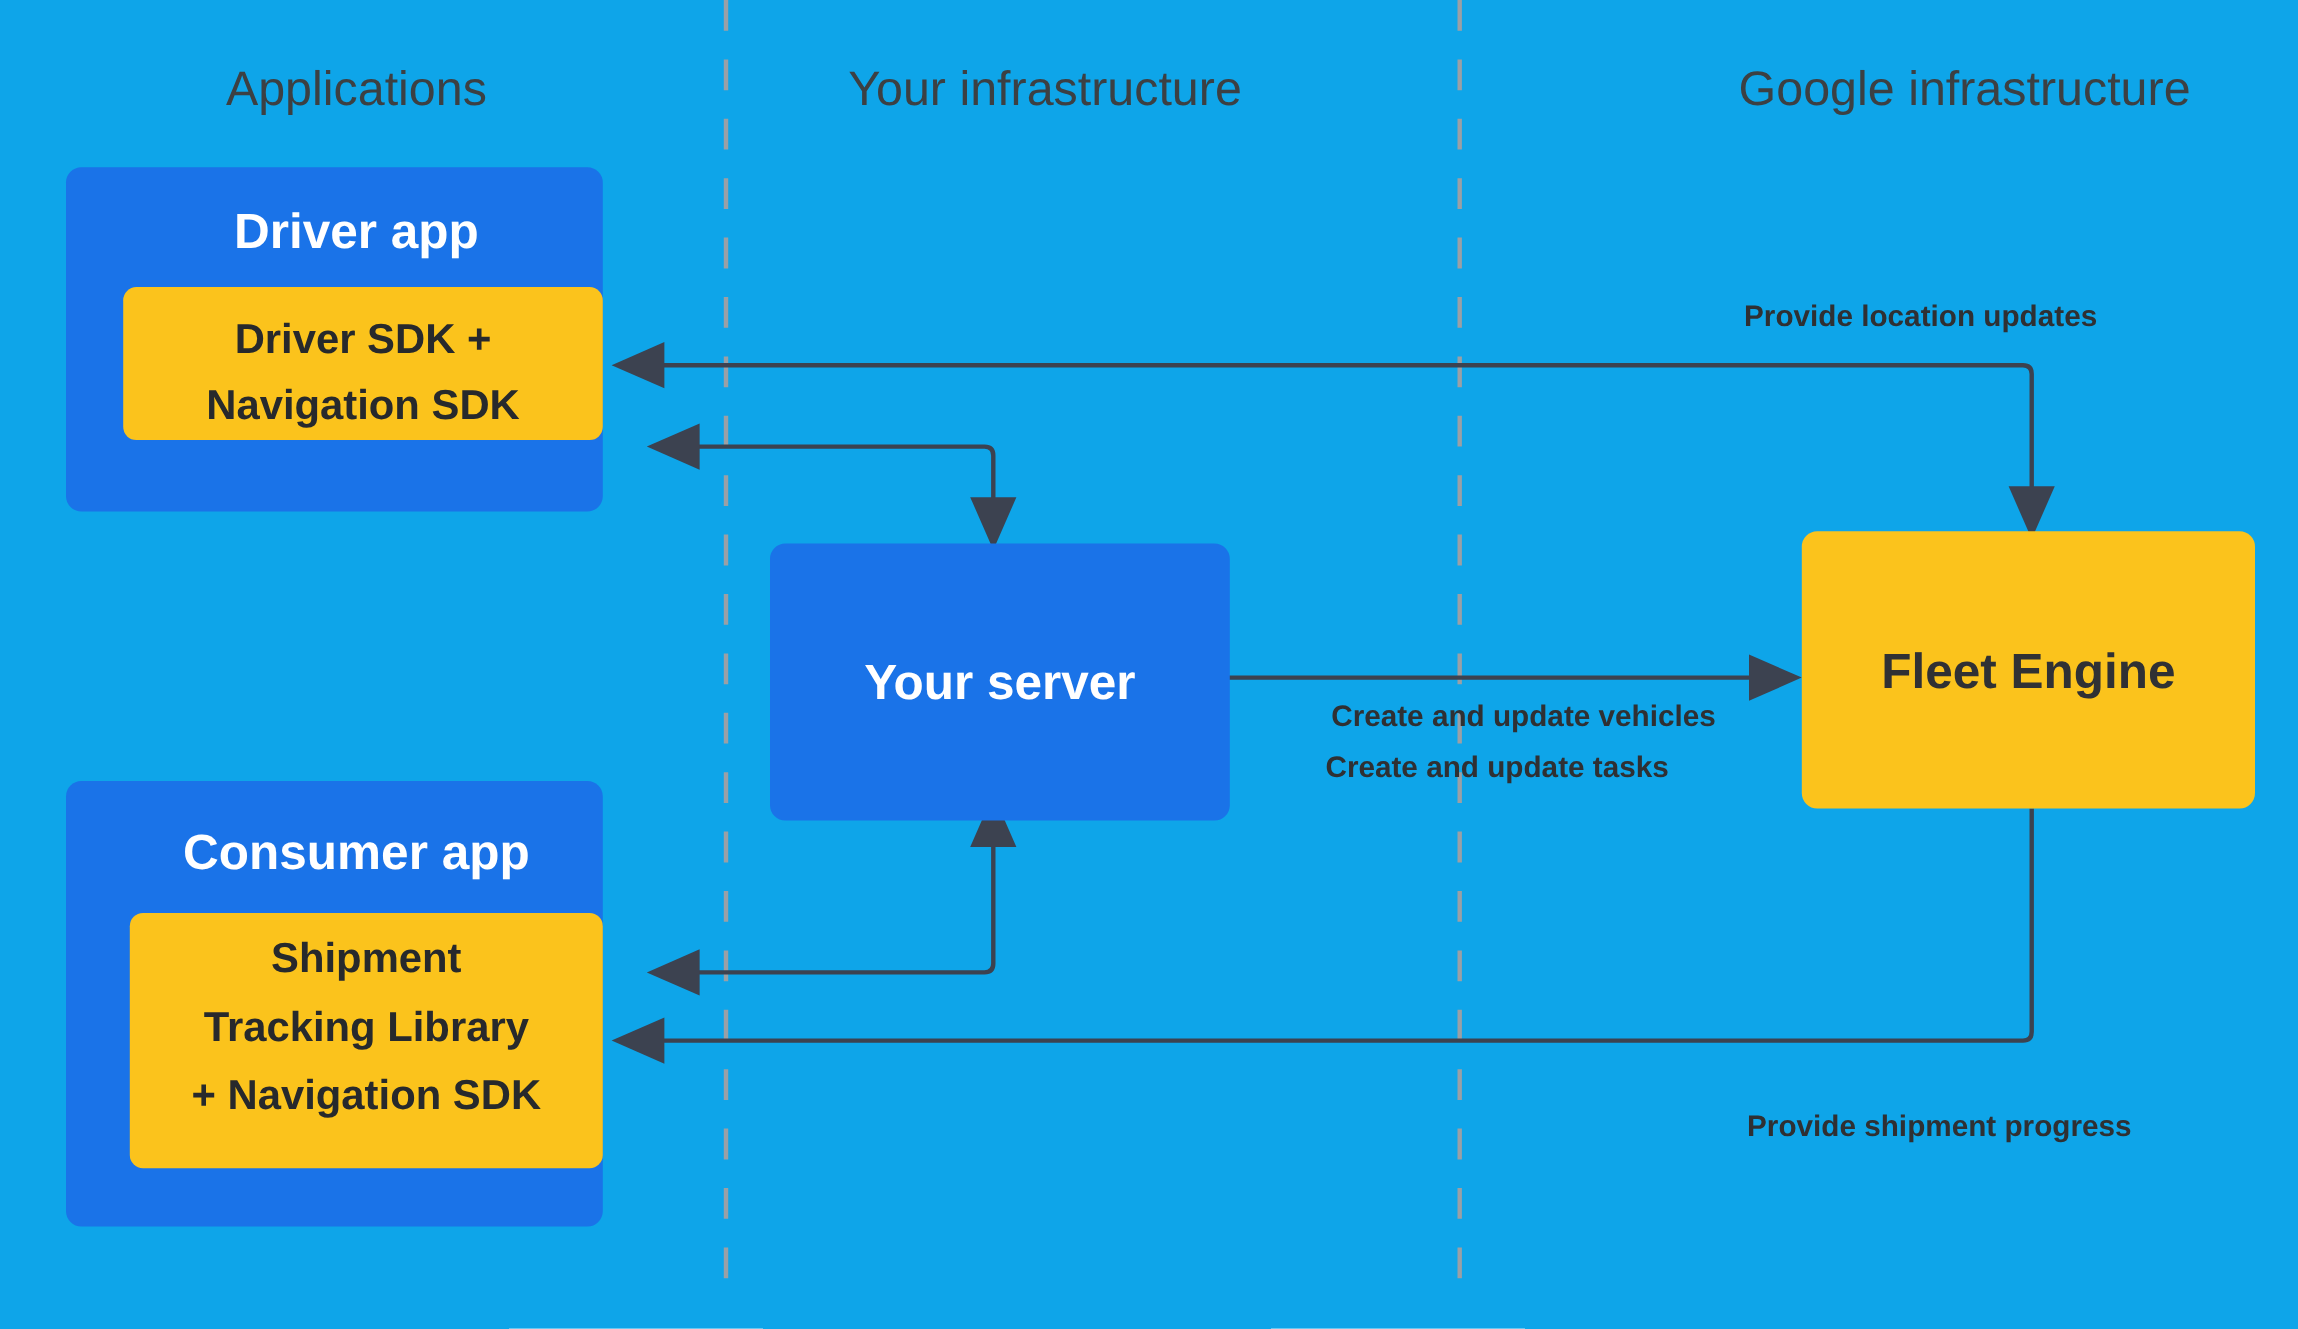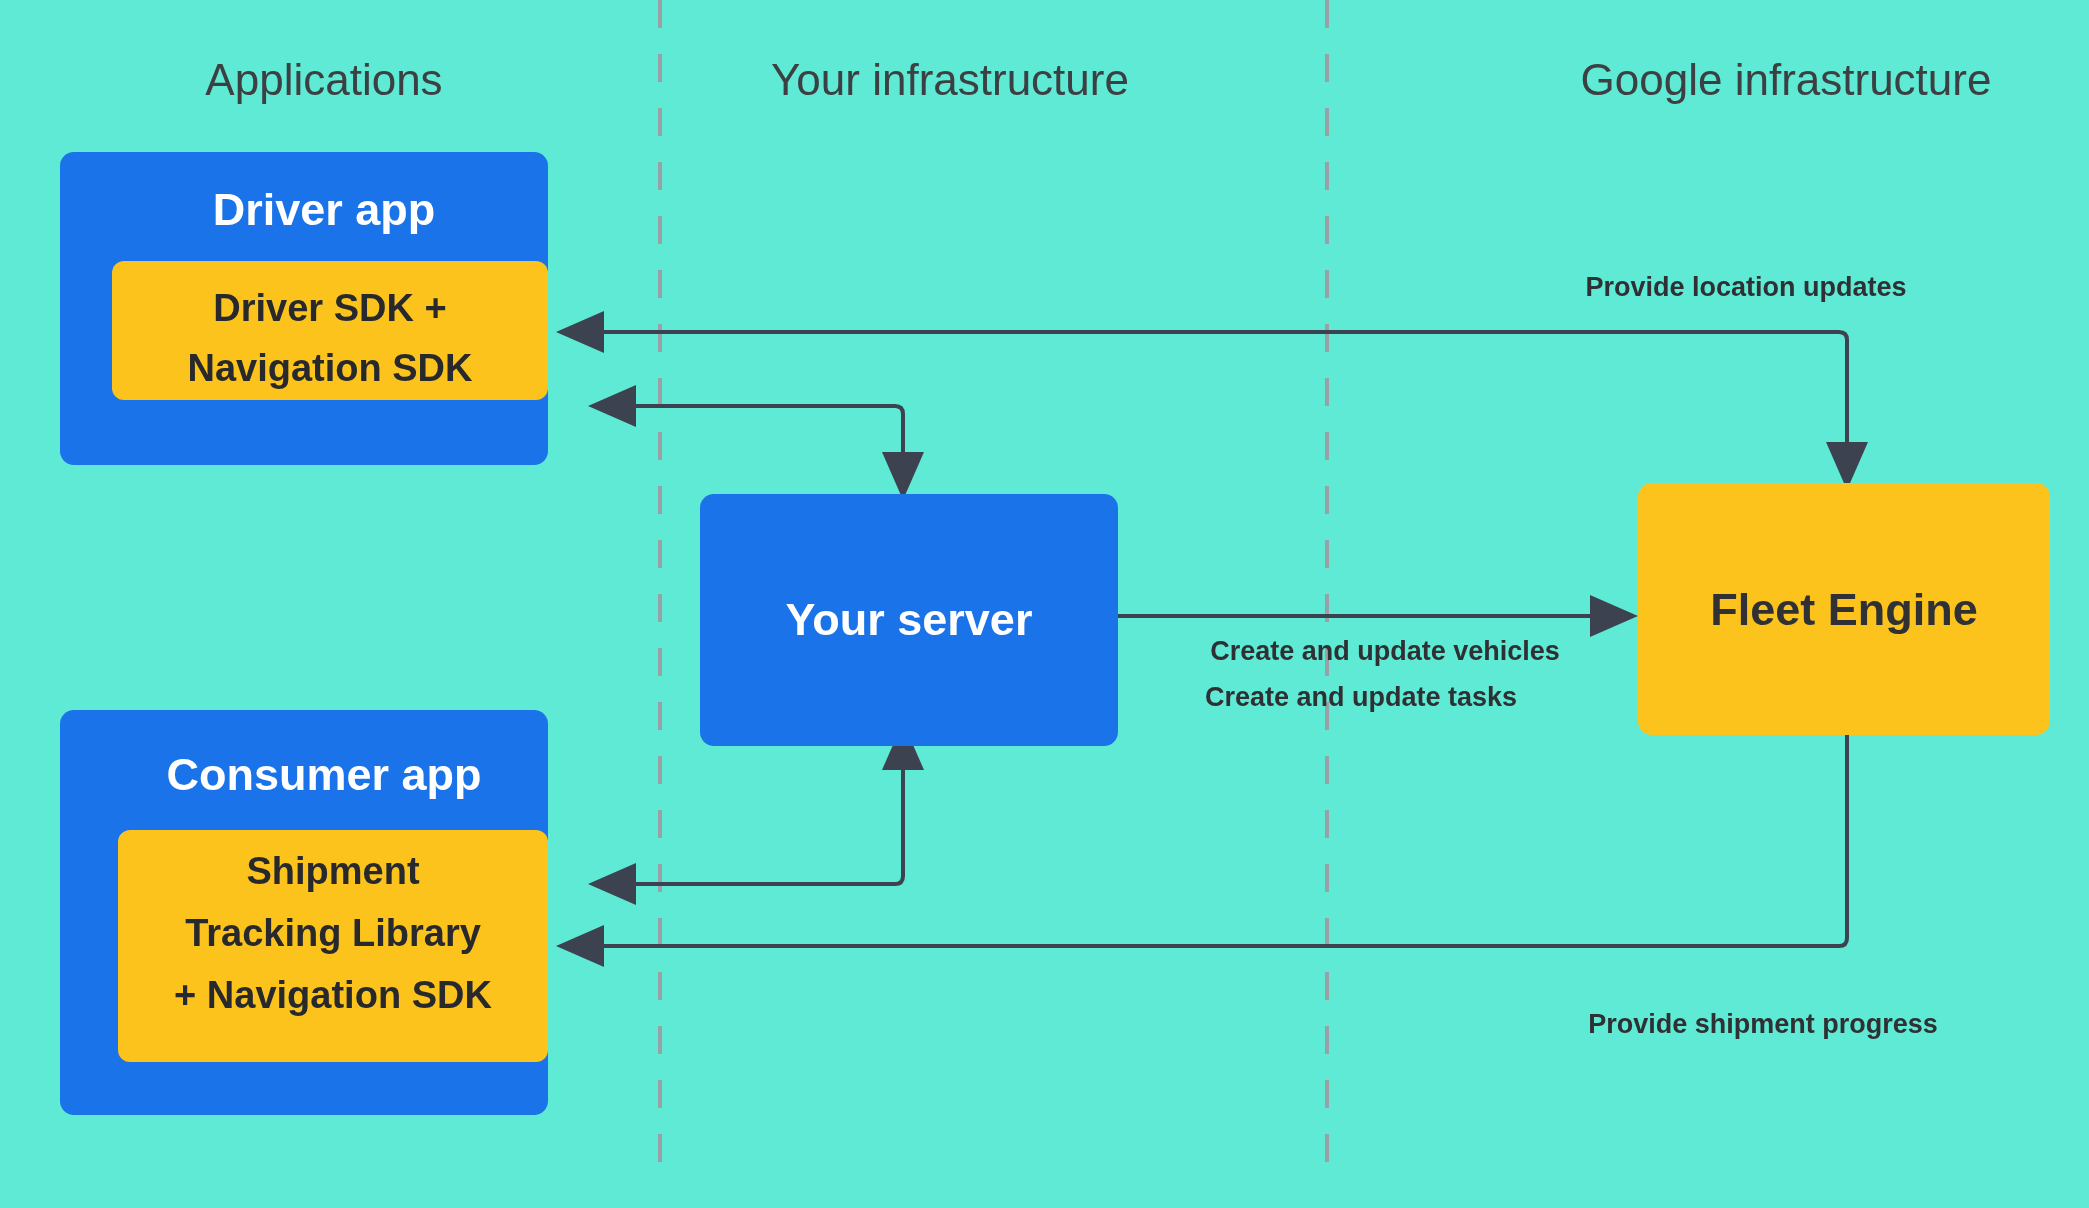--- a/index.html
+++ b/index.html
@@ -4,21 +4,21 @@
 <style>
   html, body {
     margin: 0;
     padding: 0;
     background: #ffffff;
   }
   #stage {
     position: relative;
     width: 2089px;
     height: 1208px;
-    background: #5eead4;
+    background: #0ea5e9;
     font-family: "Liberation Sans", sans-serif;
     overflow: hidden;
   }
   svg.diagram {
     position: absolute;
     left: 0;
     top: 0;
     width: 2089px;
     height: 1208px;
   }

